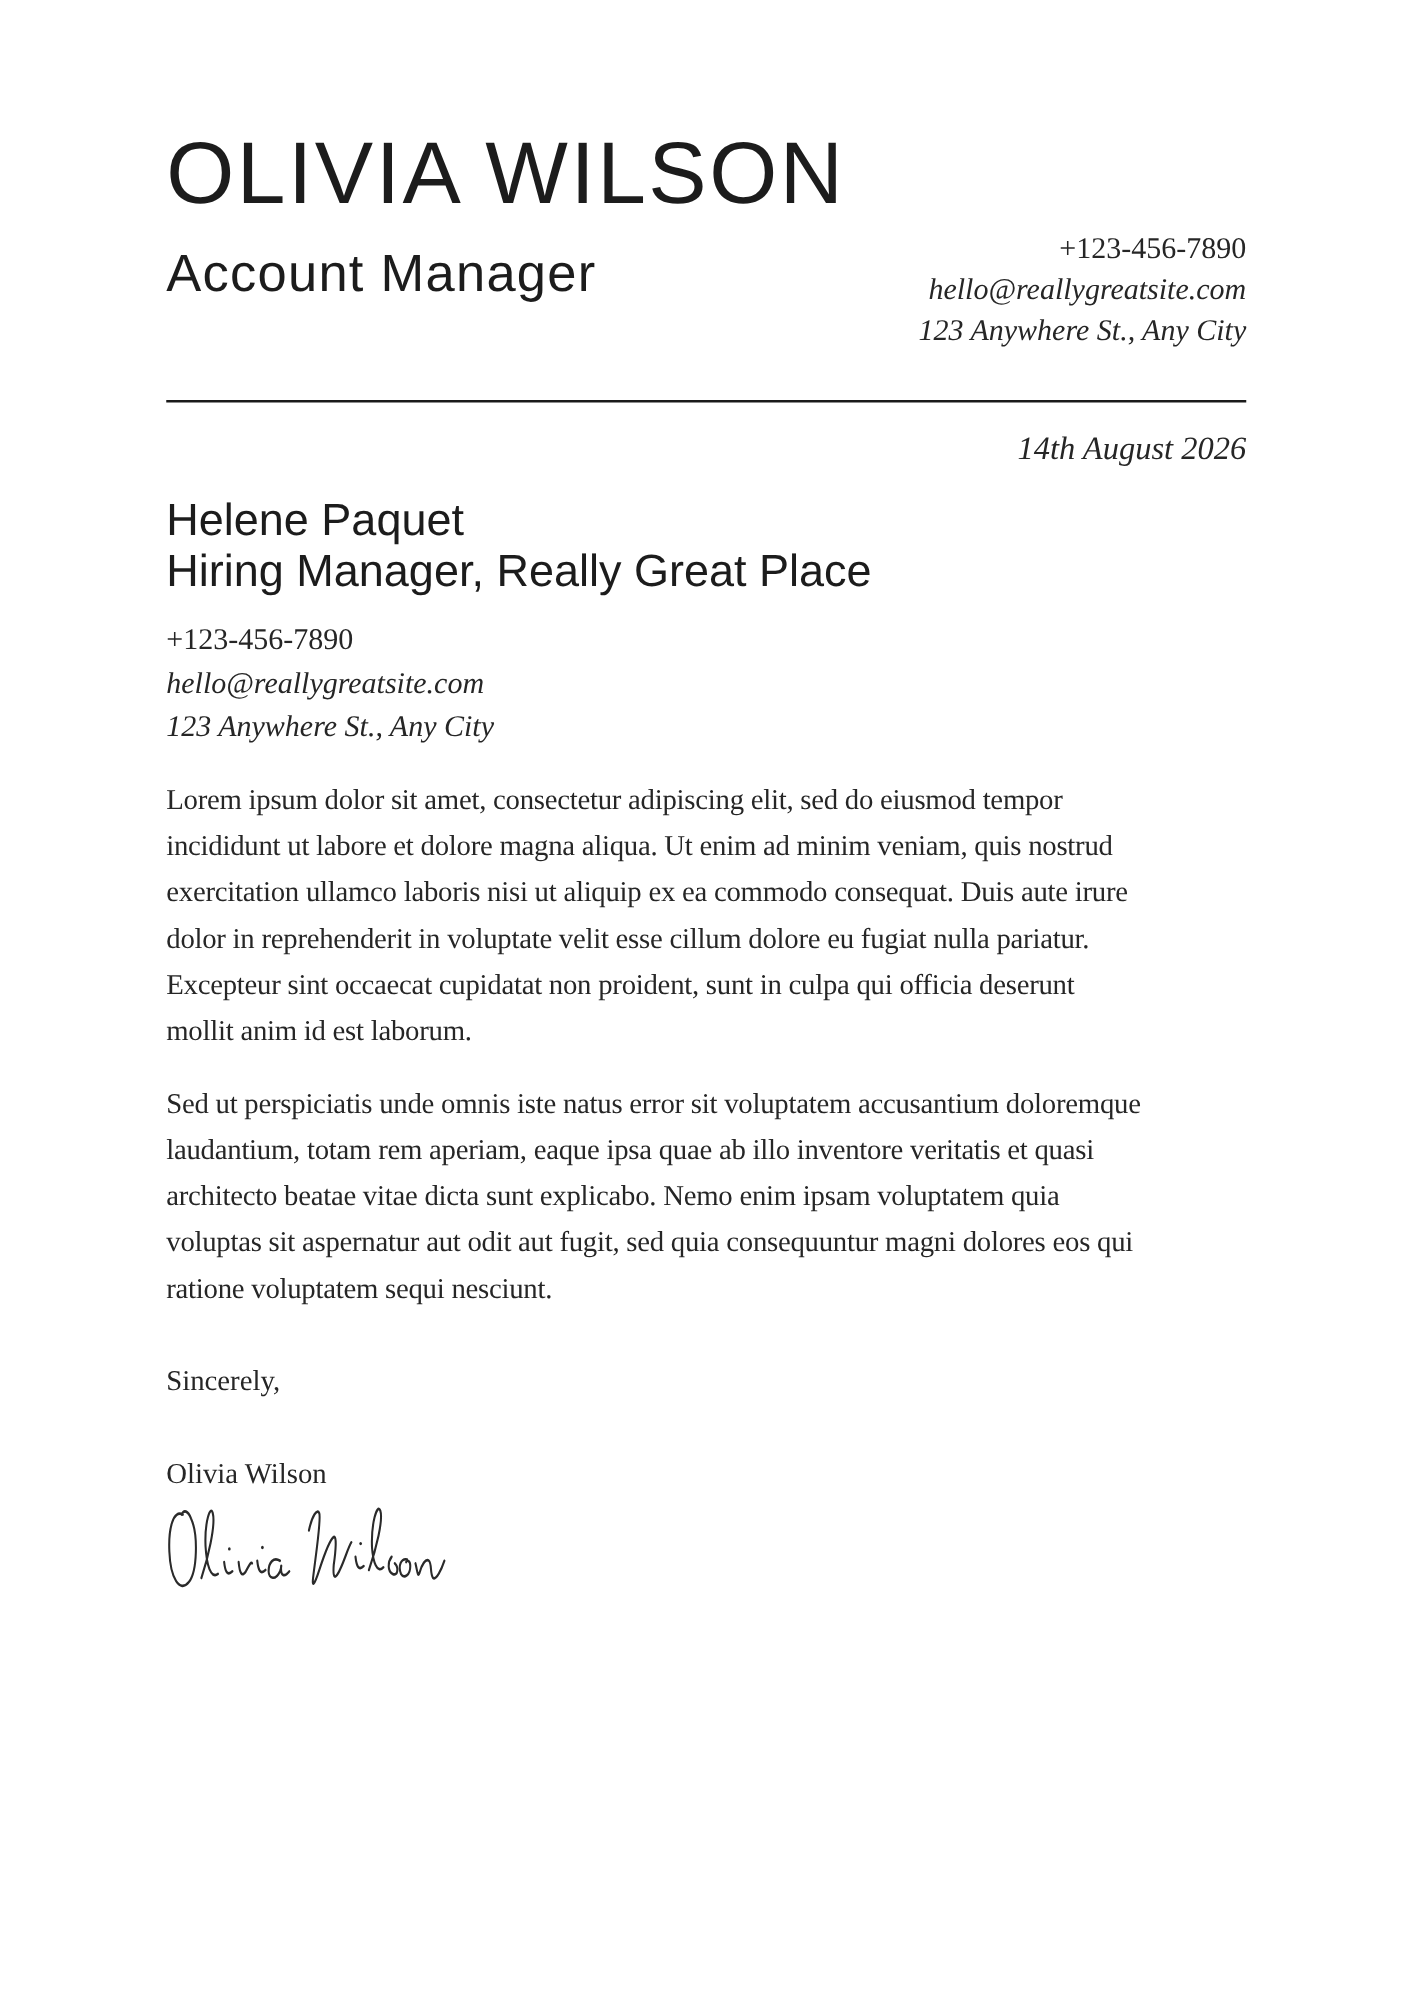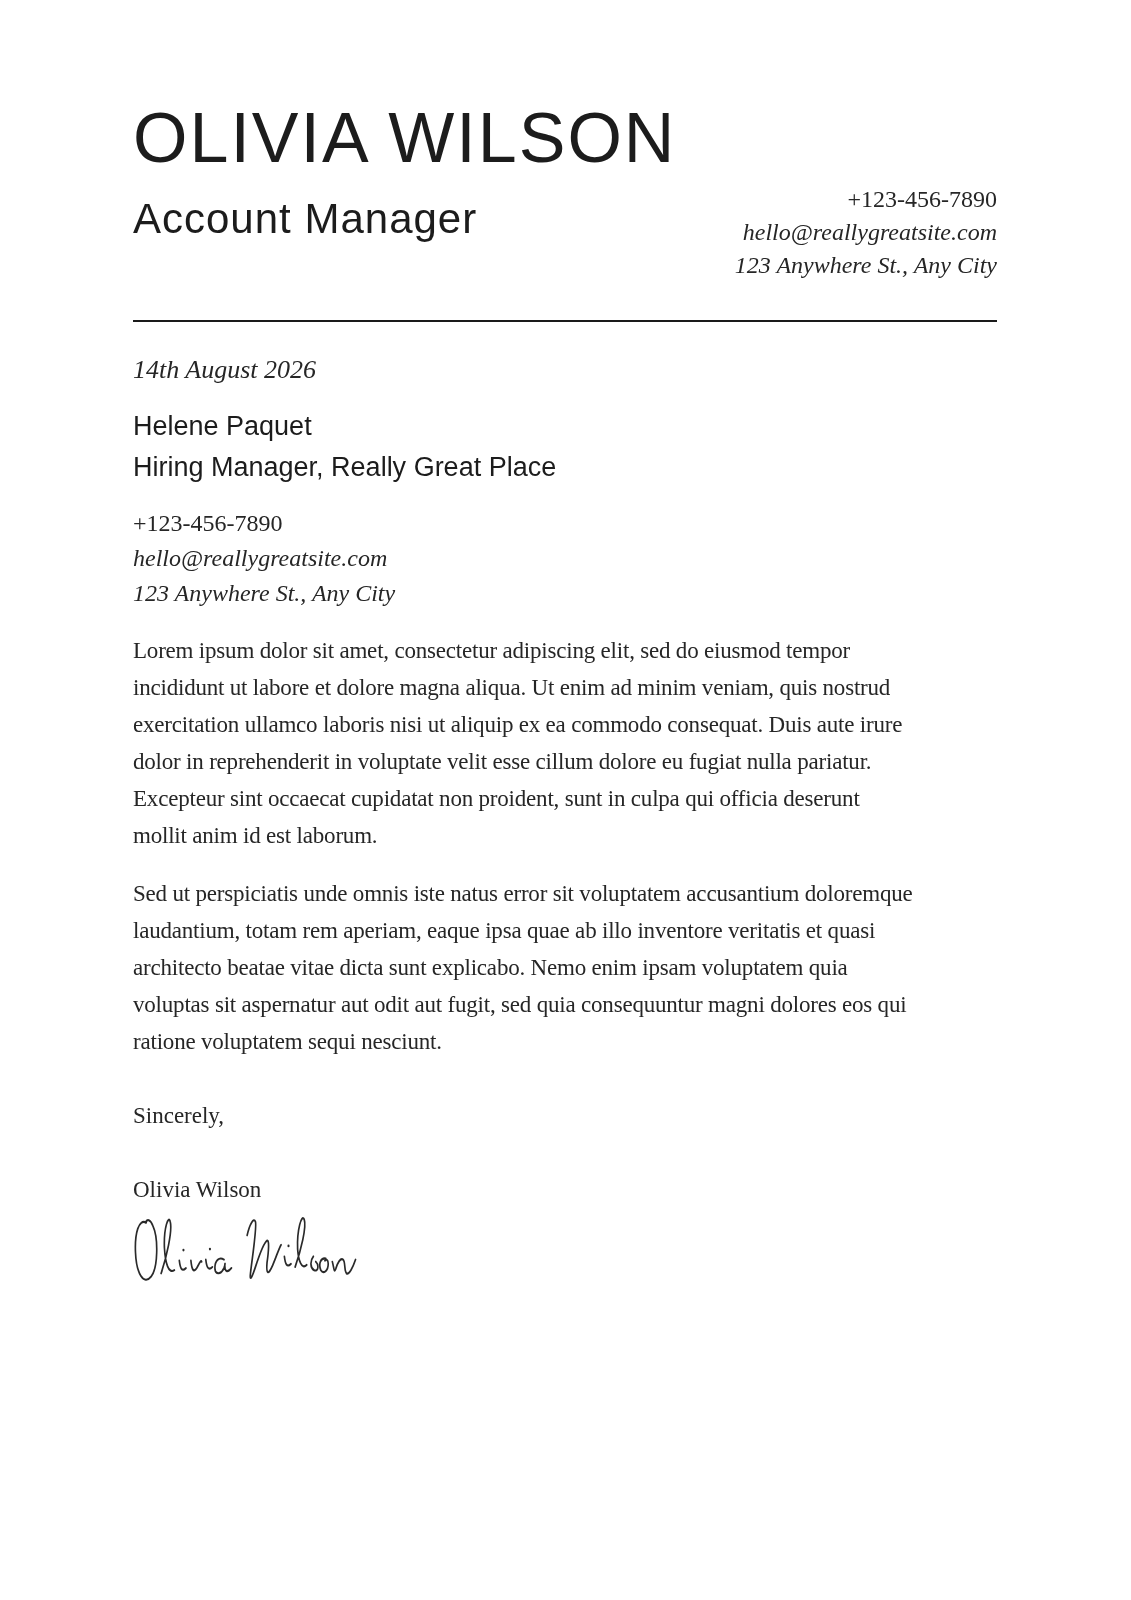--- a/index.html
+++ b/index.html
@@ -45,32 +45,32 @@
   }
   .italic{font-style:italic;}
   
   .divider{
     border:none;
     border-top:2px solid #1a1a1a;
     margin:38px 0 0 0;
     width:100%;
   }
   .letter-date{
-    margin-top:31px;
-    text-align:left;
+    margin-top:20px;
+    text-align:right;
     font-style:italic;
     font-size:26px;
     line-height:33px;
   }
   
   .recipient-block{
     margin-top:20px;
     font-family:"Liberation Sans", sans-serif;
     font-weight:400;
-    font-size:27px;
+    font-size:36px;
     line-height:41px;
     color:#1c1c1c;
   }
   .recipient-contact{
     margin-top:18px;
     font-size:24px;
     line-height:35px;
   }
   
   .subject-line{

